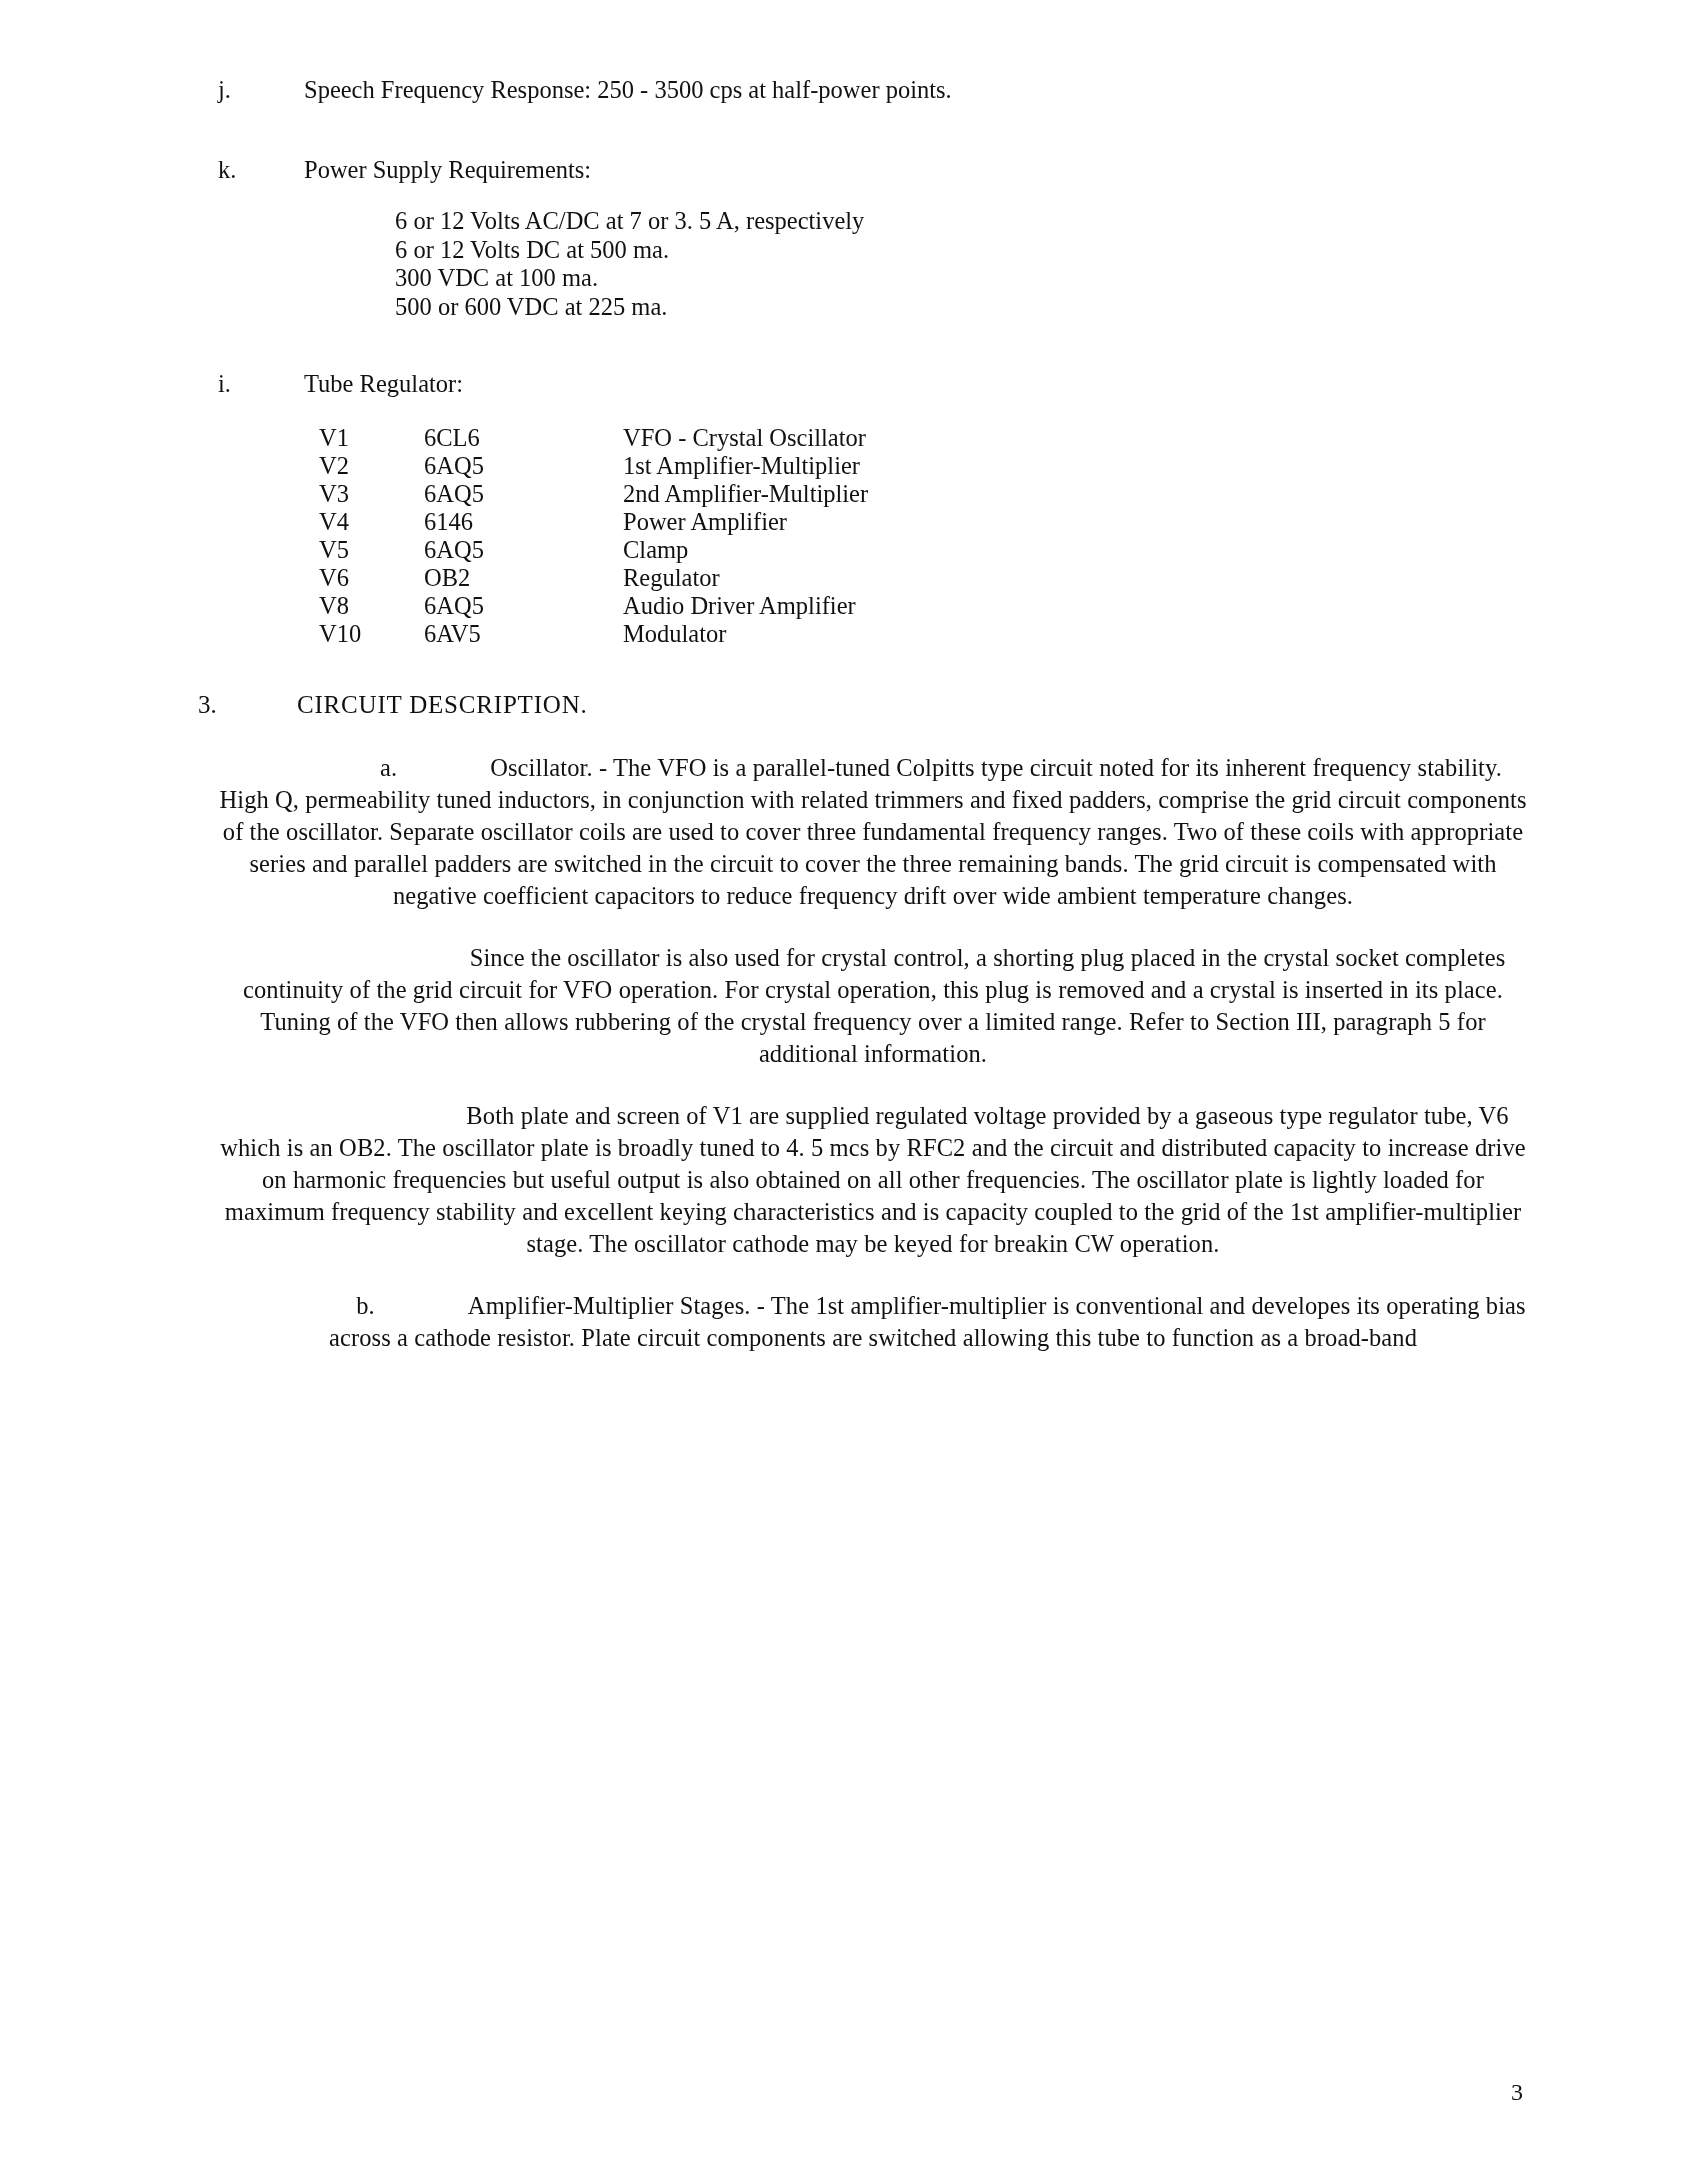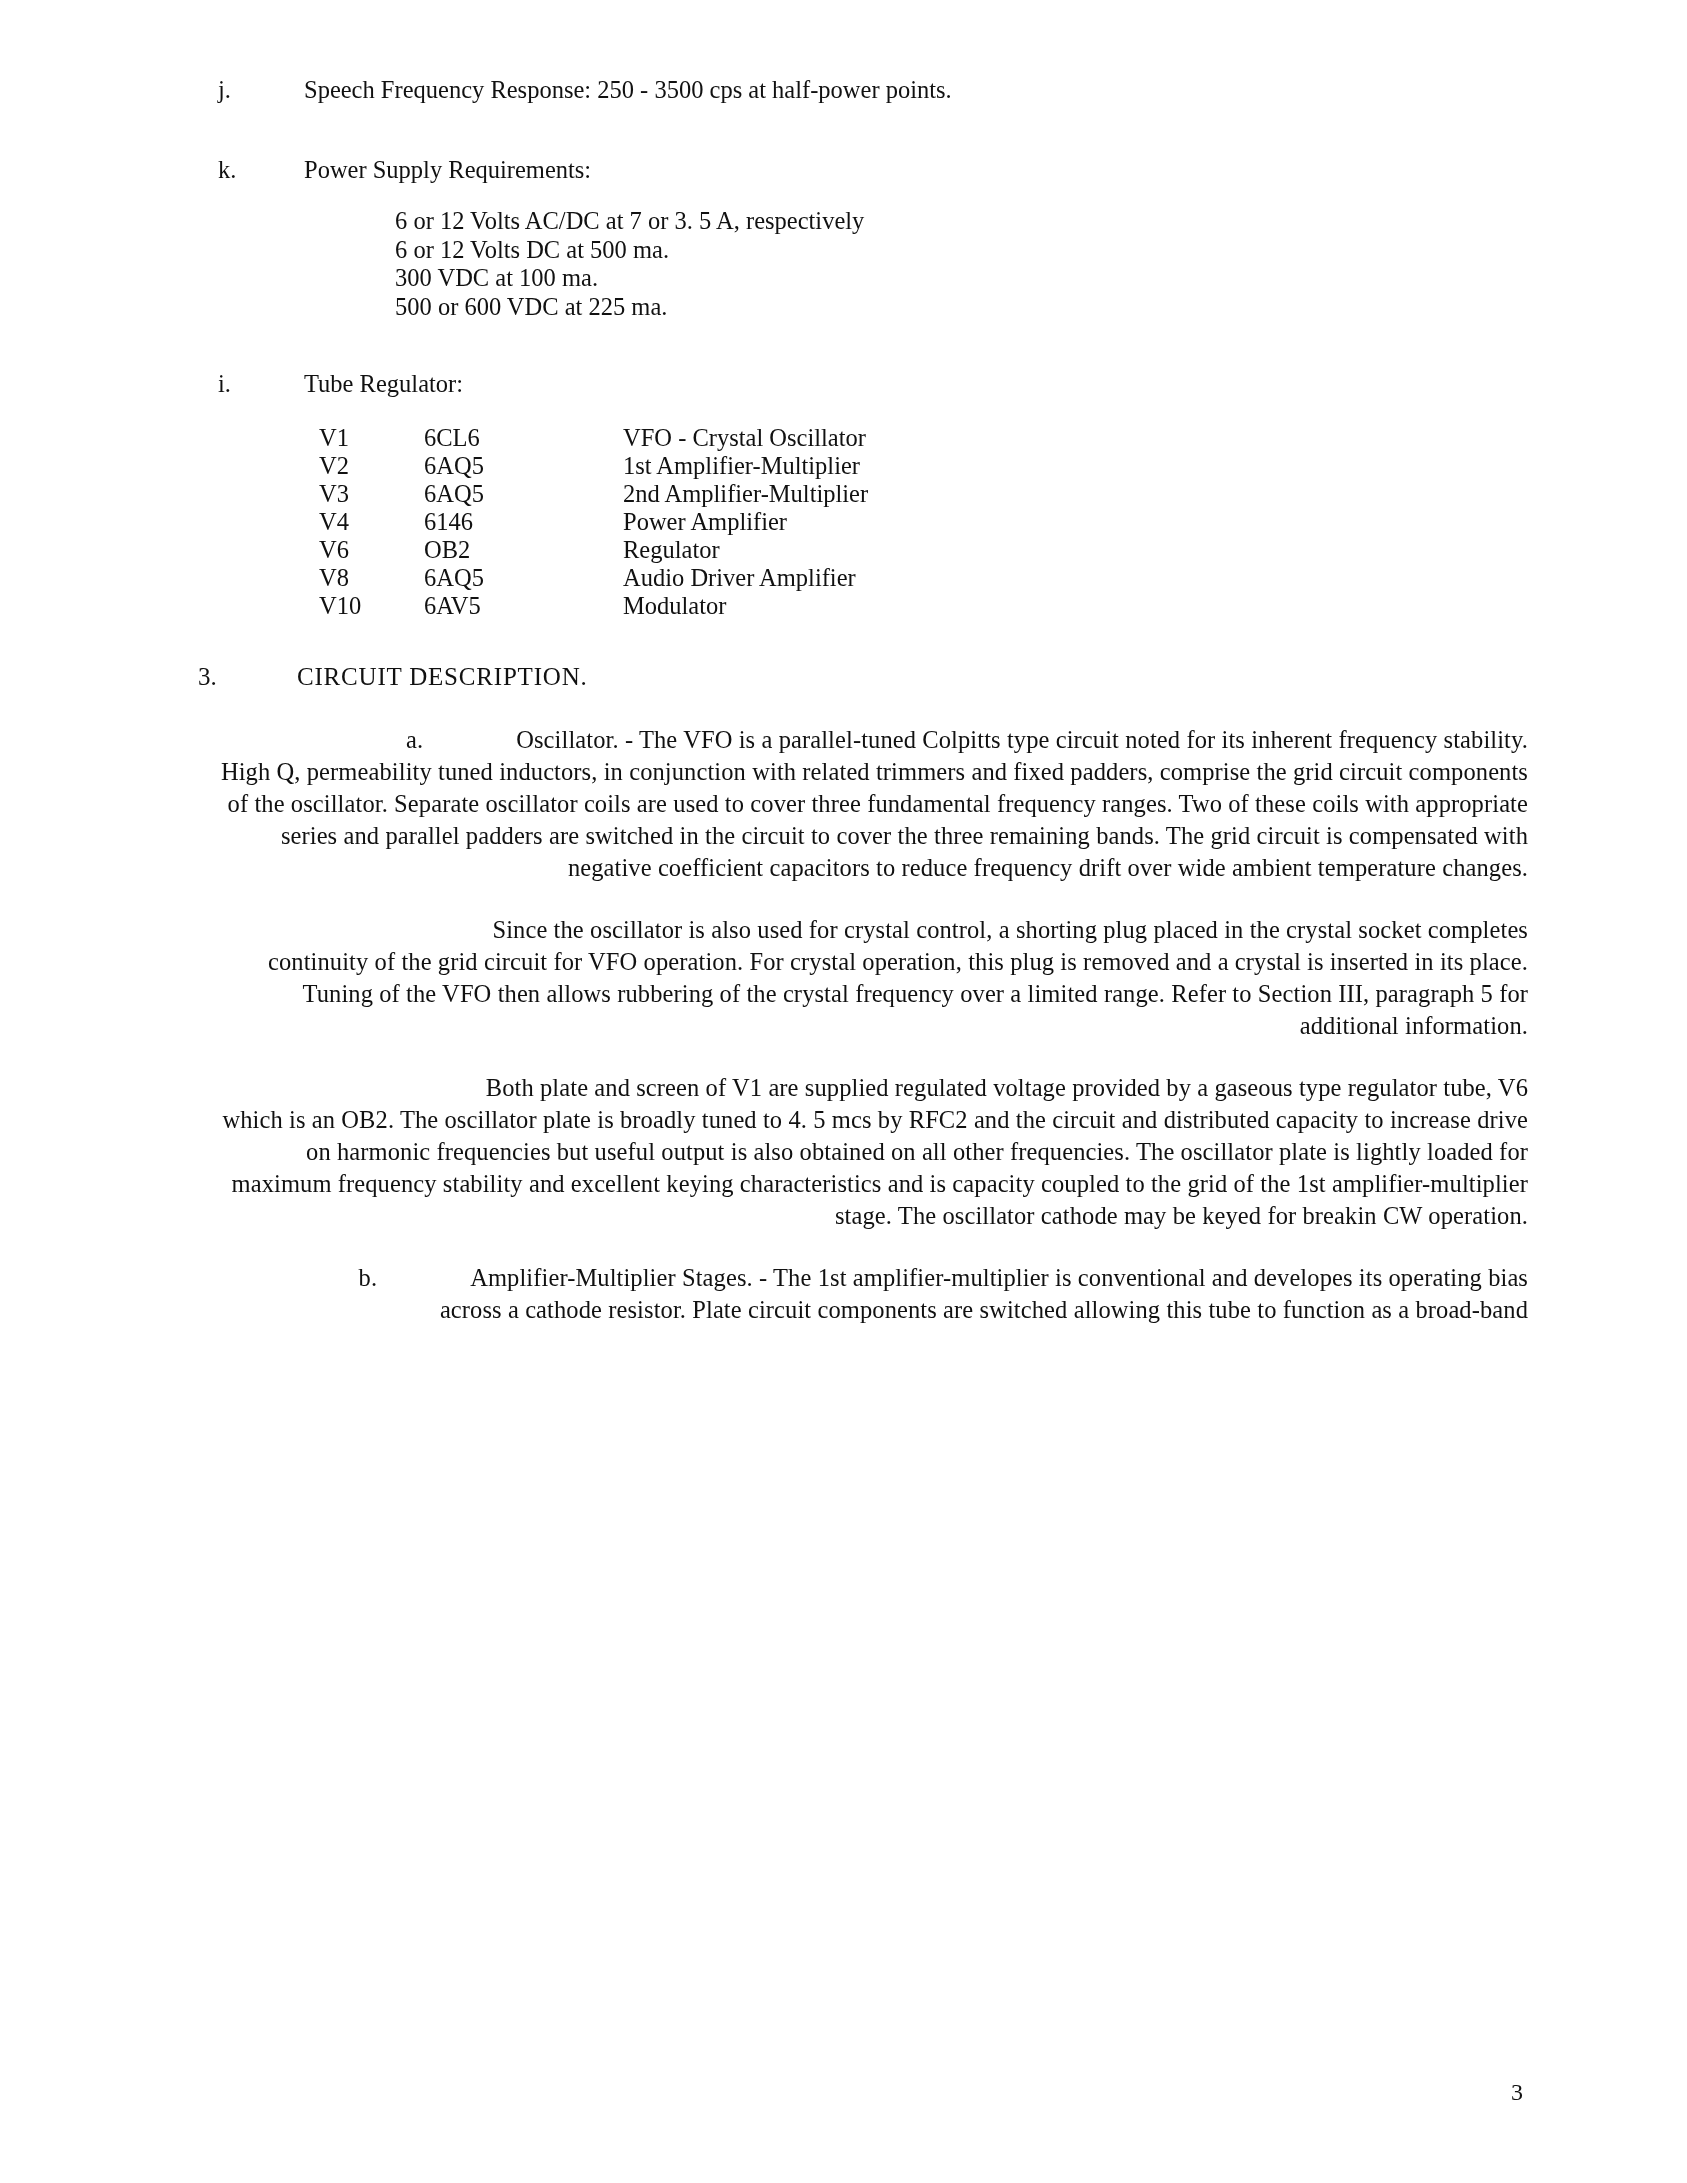--- a/index.html
+++ b/index.html
@@ -91,21 +91,21 @@
   .section-title {
     font-size: 25px;
     line-height: 34px;
     letter-spacing: 0.8px;
   }
 
   
   .para {
     font-size: 24.5px;
     line-height: 32px;
-    text-align: right;
+    text-align: center;
     margin-top: 30px;
     letter-spacing: 0.1px;
   }
   .para .indent {
     display: inline-block;
     width: 93px;
   }
   .para .indent-wide {
     display: inline-block;
     width: 136px;
@@ -169,20 +169,25 @@
           <td class="col-ref">V3</td>
           <td class="col-type">6AQ5</td>
           <td class="col-fn">2nd Amplifier-Multiplier</td>
         </tr>
         <tr>
           <td class="col-ref">V4</td>
           <td class="col-type">6146</td>
           <td class="col-fn">Power Amplifier</td>
         </tr>
         <tr>
+          <td class="col-ref">V5</td>
+          <td class="col-type">6AQ5</td>
+          <td class="col-fn">Clamp</td>
+        </tr>
+        <tr>
           <td class="col-ref">V6</td>
           <td class="col-type">OB2</td>
           <td class="col-fn">Regulator</td>
         </tr>
         <tr>
           <td class="col-ref">V8</td>
           <td class="col-type">6AQ5</td>
           <td class="col-fn">Audio Driver Amplifier</td>
         </tr>
         <tr>

